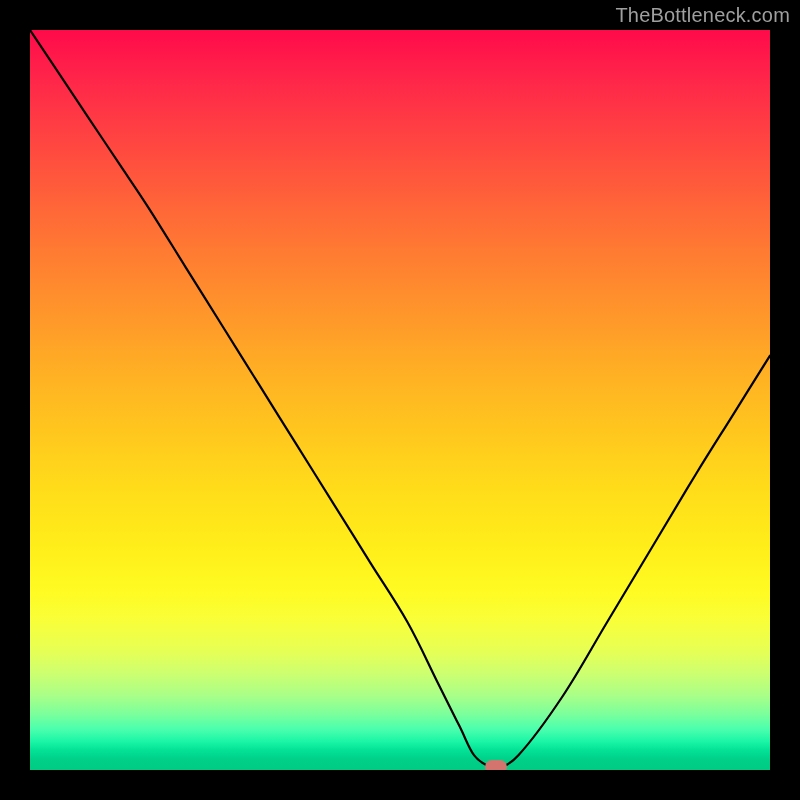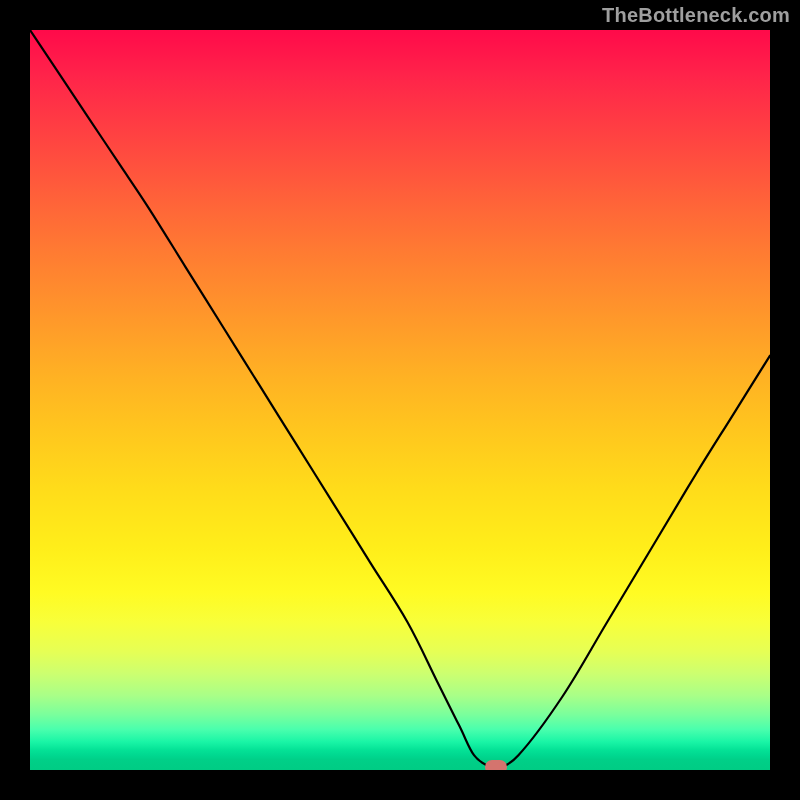--- a/index.html
+++ b/index.html
@@ -68,21 +68,21 @@
     inset: 0;
     width: 100%;
     height: 100%;
   }
   .watermark {
     position: absolute;
     top: 4px;
     right: 10px;
     color: #9f9f9f;
     font-size: 20px;
-    font-weight: 700;
+    font-weight: 400;
     letter-spacing: 0.2px;
   }
 </style>
 </head>
 <body>
 
 <div class="frame">
 
   <div class="watermark">TheBottleneck.com</div>
 

